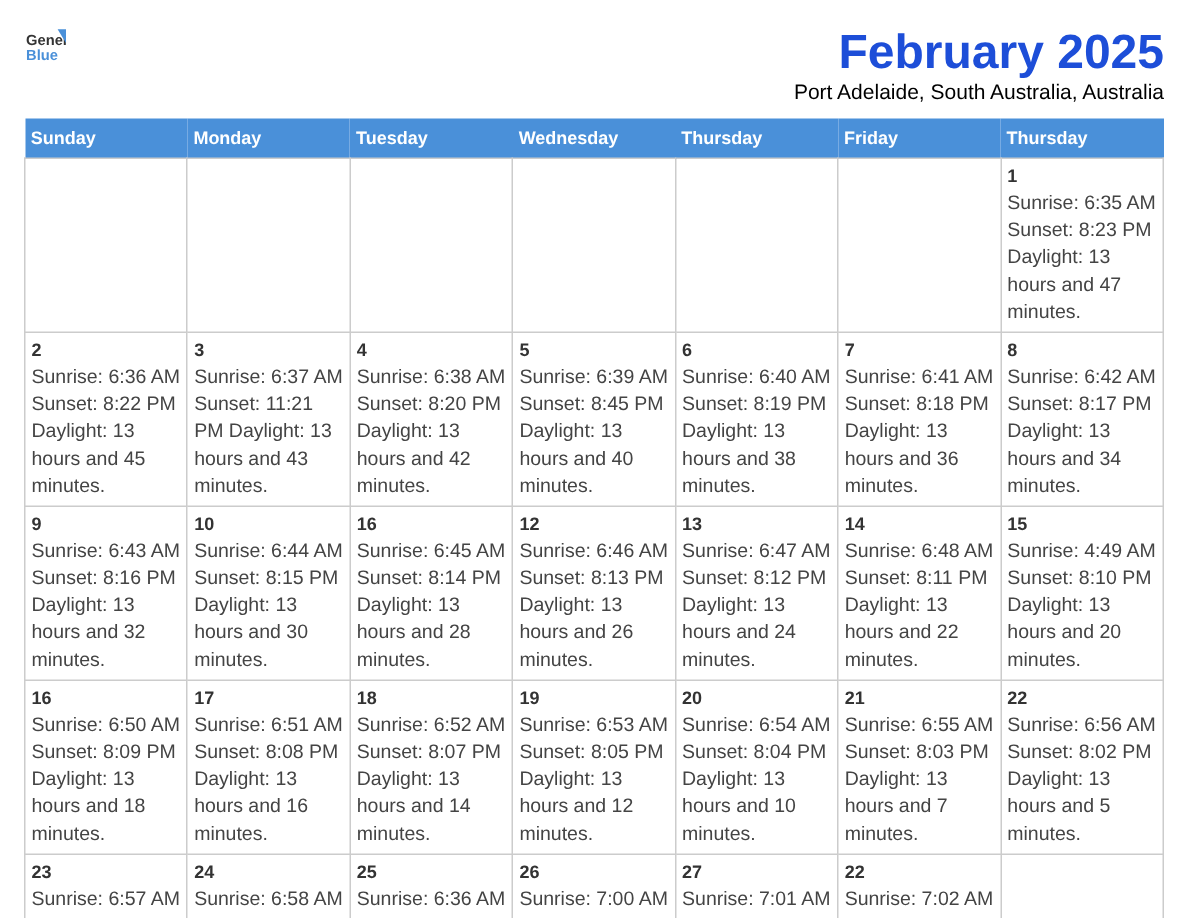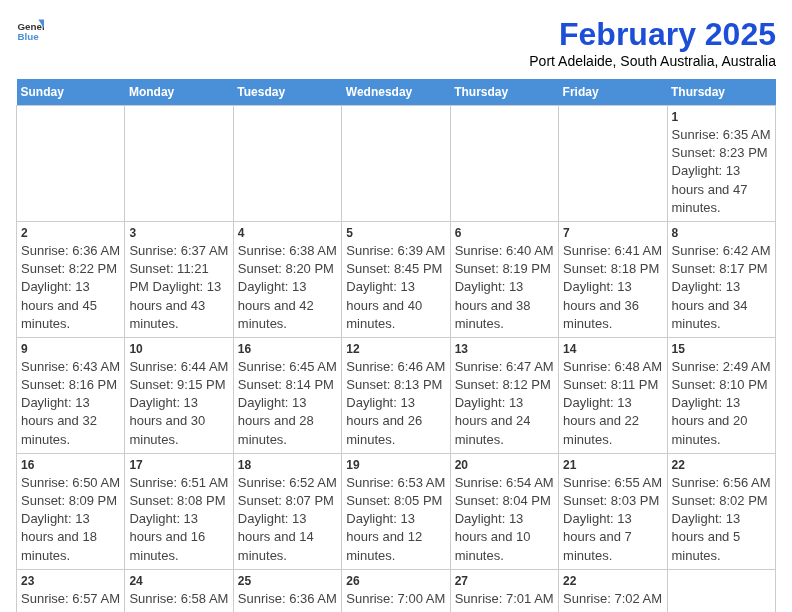--- a/index.html
+++ b/index.html
@@ -164,21 +164,21 @@
       <tr>
         <td>
           <div class="day-number">9</div>
           <div class="day-info">Sunrise: 6:43 AM
 Sunset: 8:16 PM
 Daylight: 13 hours and 32 minutes.</div>
         </td>
         <td>
           <div class="day-number">10</div>
           <div class="day-info">Sunrise: 6:44 AM
-Sunset: 9:15 PM
+Sunset: 8:15 PM
 Daylight: 13 hours and 30 minutes.</div>
         </td>
         <td>
           <div class="day-number">16</div>
           <div class="day-info">Sunrise: 6:45 AM
 Sunset: 8:14 PM
 Daylight: 13 hours and 28 minutes.</div>
         </td>
         <td>
           <div class="day-number">12</div>
@@ -193,21 +193,21 @@
 Daylight: 13 hours and 24 minutes.</div>
         </td>
         <td>
           <div class="day-number">14</div>
           <div class="day-info">Sunrise: 6:48 AM
 Sunset: 8:11 PM
 Daylight: 13 hours and 22 minutes.</div>
         </td>
         <td>
           <div class="day-number">15</div>
-          <div class="day-info">Sunrise: 2:49 AM
+          <div class="day-info">Sunrise: 4:49 AM
 Sunset: 8:10 PM
 Daylight: 13 hours and 20 minutes.</div>
         </td>
       </tr>
       <tr>
         <td>
           <div class="day-number">16</div>
           <div class="day-info">Sunrise: 6:50 AM
 Sunset: 8:09 PM
 Daylight: 13 hours and 18 minutes.</div>

